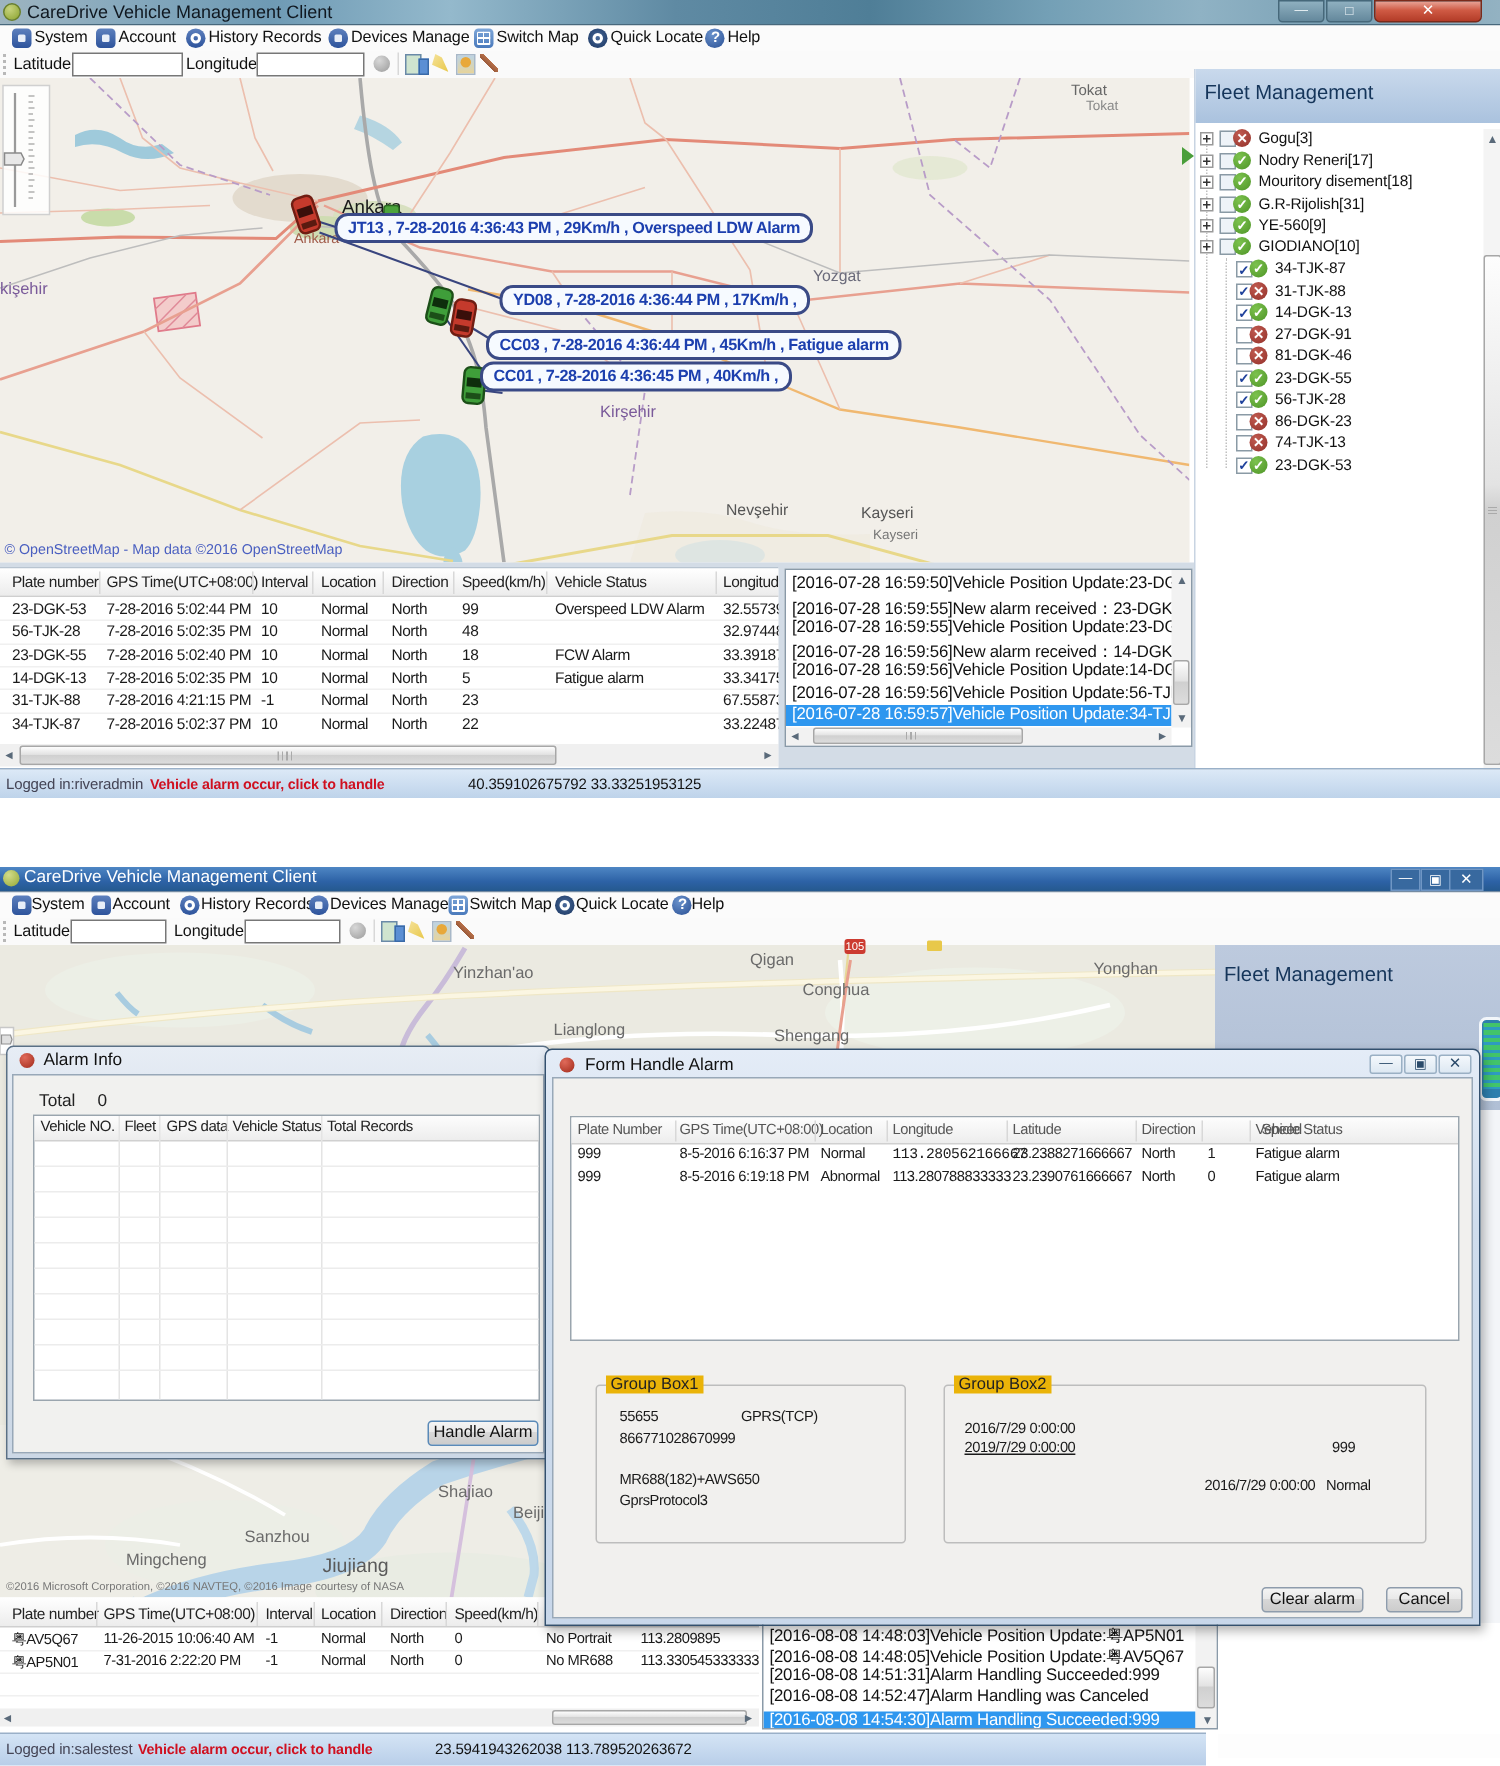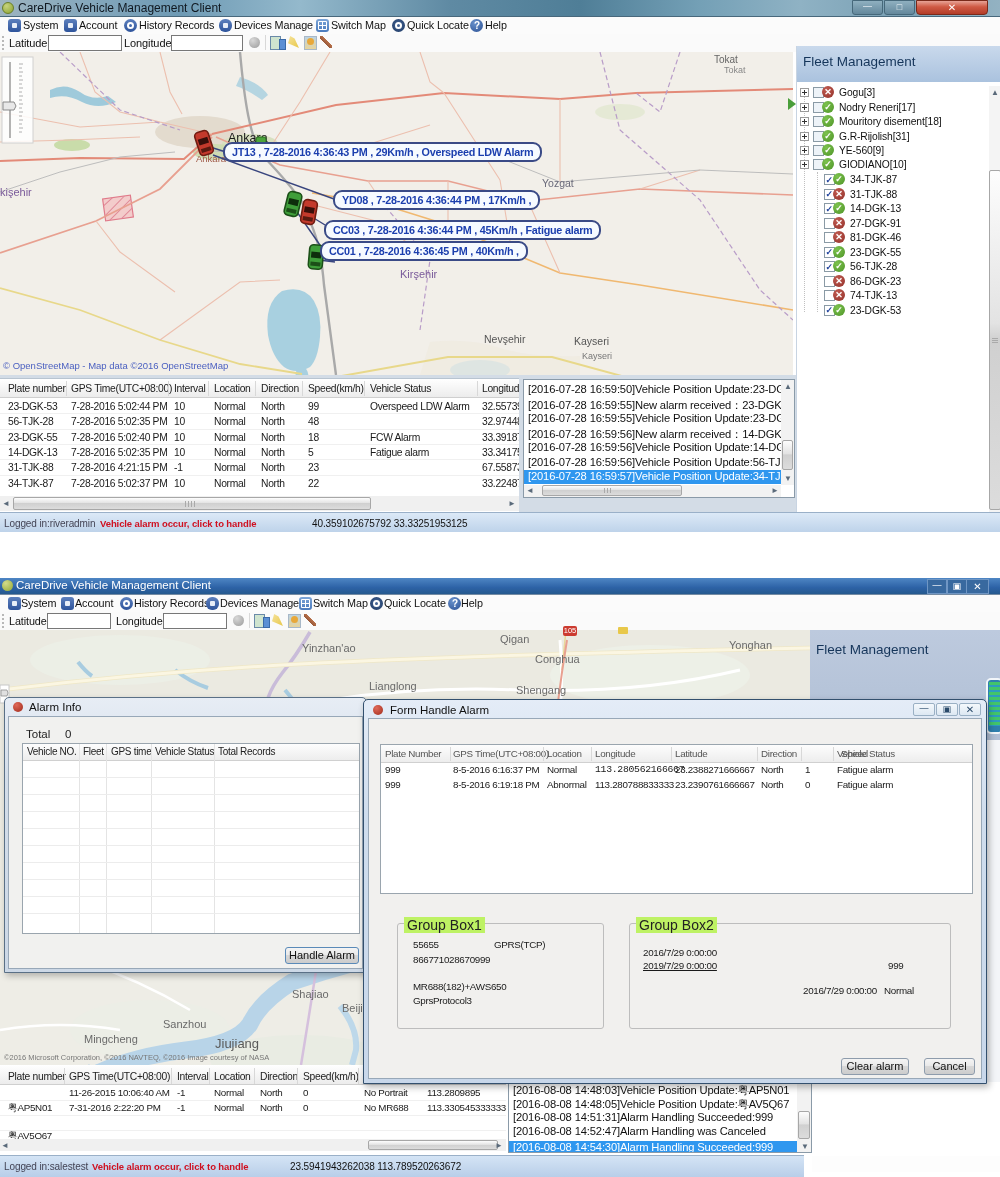--- a/index.html
+++ b/index.html
@@ -27,21 +27,21 @@
 .cb{position:absolute;width:11px;height:11px;background:#fff;border:1px solid #8a9aa5;box-sizing:border-box;}
 .ck{position:absolute;font-size:10px;color:#21439c;font-weight:bold;line-height:10px;}
 .circ{position:absolute;width:12px;height:12px;border-radius:6px;color:#fff;font-size:9px;font-weight:bold;text-align:center;line-height:12px;}
 .cgreen{background:radial-gradient(circle at 35% 30%,#7cc24e,#4e9427);}
 .cred{background:radial-gradient(circle at 35% 30%,#c05a50,#93312a);}
 .plus{position:absolute;width:9px;height:9px;background:#fff;border:1px solid #9a9a9a;box-sizing:border-box;}
 .plus:before{content:"";position:absolute;left:1px;top:3px;width:5px;height:1px;background:#333;}
 .plus:after{content:"";position:absolute;left:3px;top:1px;width:1px;height:5px;background:#333;}
 .btn{position:absolute;background:linear-gradient(#f4f4f4,#e9e9e9 45%,#d8d8d8 46%,#ccc);border:1px solid #8e9cac;border-radius:3px;font-size:11px;color:#111;text-align:center;}
 .gbox{position:absolute;border:1px solid #bdbdbd;border-radius:3px;}
-.gboxlab{position:absolute;font-size:14px;color:#222;background:#bef264;padding:0 3px;white-space:nowrap;}
+.gboxlab{position:absolute;font-size:11px;color:#222;background:#eab308;padding:0 3px;white-space:nowrap;}
 .thumb{position:absolute;background:linear-gradient(#fdfdfd,#e3e3e3 45%,#d0d0d0 50%,#dcdcdc);border:1px solid #a7a7a7;border-radius:2px;box-sizing:border-box;}
 .sarrow{position:absolute;font-size:8px;color:#5a6a7a;line-height:10px;text-align:center;}
 </style>
 </head>
 <body>
 
 <div id="s1" class="ab" style="left:0;top:0;width:1000px;height:531px;">
 
   <div class="ab" id="title1" style="left:0;top:0;width:1000px;height:16px;background:linear-gradient(90deg,#9db4c0,#87a9bd 8%,#6e9ab4 18%,#94b9cc 30%,#5f8aa3 45%,#4f7e97 58%,#74a0b6 70%,#8fb2c4 80%,#7aa0b4 90%,#93b2c2);border-bottom:1px solid #48687c;">
     <div class="ab" style="left:2px;top:2px;width:12px;height:12px;border-radius:6px;background:radial-gradient(circle at 35% 30%,#c7d37e,#8ba32f);border:1px solid #6a7f2a;box-sizing:border-box;"></div>
@@ -510,21 +510,21 @@
     <div class="hdrcell" style="left:177px;top:6px;">Interval</div>
     <div class="hdrcell" style="left:214px;top:6px;">Location</div>
     <div class="hdrcell" style="left:260px;top:6px;">Direction</div>
     <div class="hdrcell" style="left:303px;top:6px;">Speed(km/h)</div>
     <div class="ab" style="left:64px;top:3px;width:1px;height:16px;background:#d8d8d8;"></div>
     <div class="ab" style="left:171px;top:3px;width:1px;height:16px;background:#d8d8d8;"></div>
     <div class="ab" style="left:209px;top:3px;width:1px;height:16px;background:#d8d8d8;"></div>
     <div class="ab" style="left:254px;top:3px;width:1px;height:16px;background:#d8d8d8;"></div>
     <div class="ab" style="left:297px;top:3px;width:1px;height:16px;background:#d8d8d8;"></div>
     <div class="ab" style="left:358px;top:3px;width:1px;height:16px;background:#d8d8d8;"></div>
-    <div class="cell" style="left:8px;top:22px;margin-top:43px;">粤AV5Q67</div>
+    <div class="cell" style="left:8px;top:22px;">粤AV5Q67</div>
       <div class="cell" style="left:69px;top:22px;">11-26-2015 10:06:40 AM</div>
       <div class="cell" style="left:177px;top:22px;">-1</div>
       <div class="cell" style="left:214px;top:22px;">Normal</div>
       <div class="cell" style="left:260px;top:22px;">North</div>
       <div class="cell" style="left:303px;top:22px;">0</div>
       <div class="cell" style="left:364px;top:22px;">No Portrait</div>
       <div class="cell" style="left:427px;top:22px;">113.2809895</div>
     <div class="cell" style="left:8px;top:37px;">粤AP5N01</div>
       <div class="cell" style="left:69px;top:37px;">7-31-2016 2:22:20 PM</div>
       <div class="cell" style="left:177px;top:37px;">-1</div>
@@ -567,21 +567,21 @@
 <div id="dlgA" class="ab" style="left:4px;top:697px;width:361px;height:274px;background:linear-gradient(#e7edf5,#d3dde9 30%,#ccd8e6);border:1px solid #5a7086;border-radius:5px 5px 0 0;box-shadow:2px 3px 6px rgba(0,0,0,0.25);">
   <div class="ab" style="left:8px;top:4px;width:10px;height:10px;border-radius:5px;background:radial-gradient(circle at 35% 30%,#e06a5a,#a02a1a);"></div>
   <div class="ab" style="left:24px;top:3px;font-size:11.5px;color:#111;">Alarm Info</div>
   <div class="ab" id="dlgAbody" style="left:3px;top:18px;width:355px;height:253px;background:#f1f1ef;border:1px solid #98a8b8;box-sizing:border-box;">
     <div class="ab" style="left:17px;top:11px;font-size:11.5px;color:#222;">Total</div>
     <div class="ab" style="left:56px;top:11px;font-size:11.5px;color:#222;">0</div>
     <div class="ab" style="left:13px;top:26px;width:338px;height:191px;background:#fff;border:1px solid #9aa5ae;box-sizing:border-box;">
       <div class="ab" style="left:0;top:0;width:336px;height:16px;background:linear-gradient(#fdfdfd,#ededed);border-bottom:1px solid #d0d0d0;"></div>
       <div class="hdrcell" style="left:4px;top:2px;">Vehicle NO.</div>
       <div class="hdrcell" style="left:60px;top:2px;">Fleet</div>
-      <div class="hdrcell" style="left:88px;top:2px;">GPS time</div>
+      <div class="hdrcell" style="left:88px;top:2px;">GPS data</div>
       <div class="hdrcell" style="left:132px;top:2px;">Vehicle Status</div>
       <div class="hdrcell" style="left:195px;top:2px;">Total Records</div>
       <div class="ab" style="left:56px;top:0;width:1px;height:189px;background:#e4e4e4;"></div>
       <div class="ab" style="left:83px;top:0;width:1px;height:189px;background:#e4e4e4;"></div>
       <div class="ab" style="left:128px;top:0;width:1px;height:189px;background:#e4e4e4;"></div>
       <div class="ab" style="left:191px;top:0;width:1px;height:189px;background:#e4e4e4;"></div>
       <div class="ab" style="left:0px;top:33px;width:336px;height:1px;background:#ececec;"></div>
       <div class="ab" style="left:0px;top:50px;width:336px;height:1px;background:#ececec;"></div>
       <div class="ab" style="left:0px;top:67px;width:336px;height:1px;background:#ececec;"></div>
       <div class="ab" style="left:0px;top:84px;width:336px;height:1px;background:#ececec;"></div>

